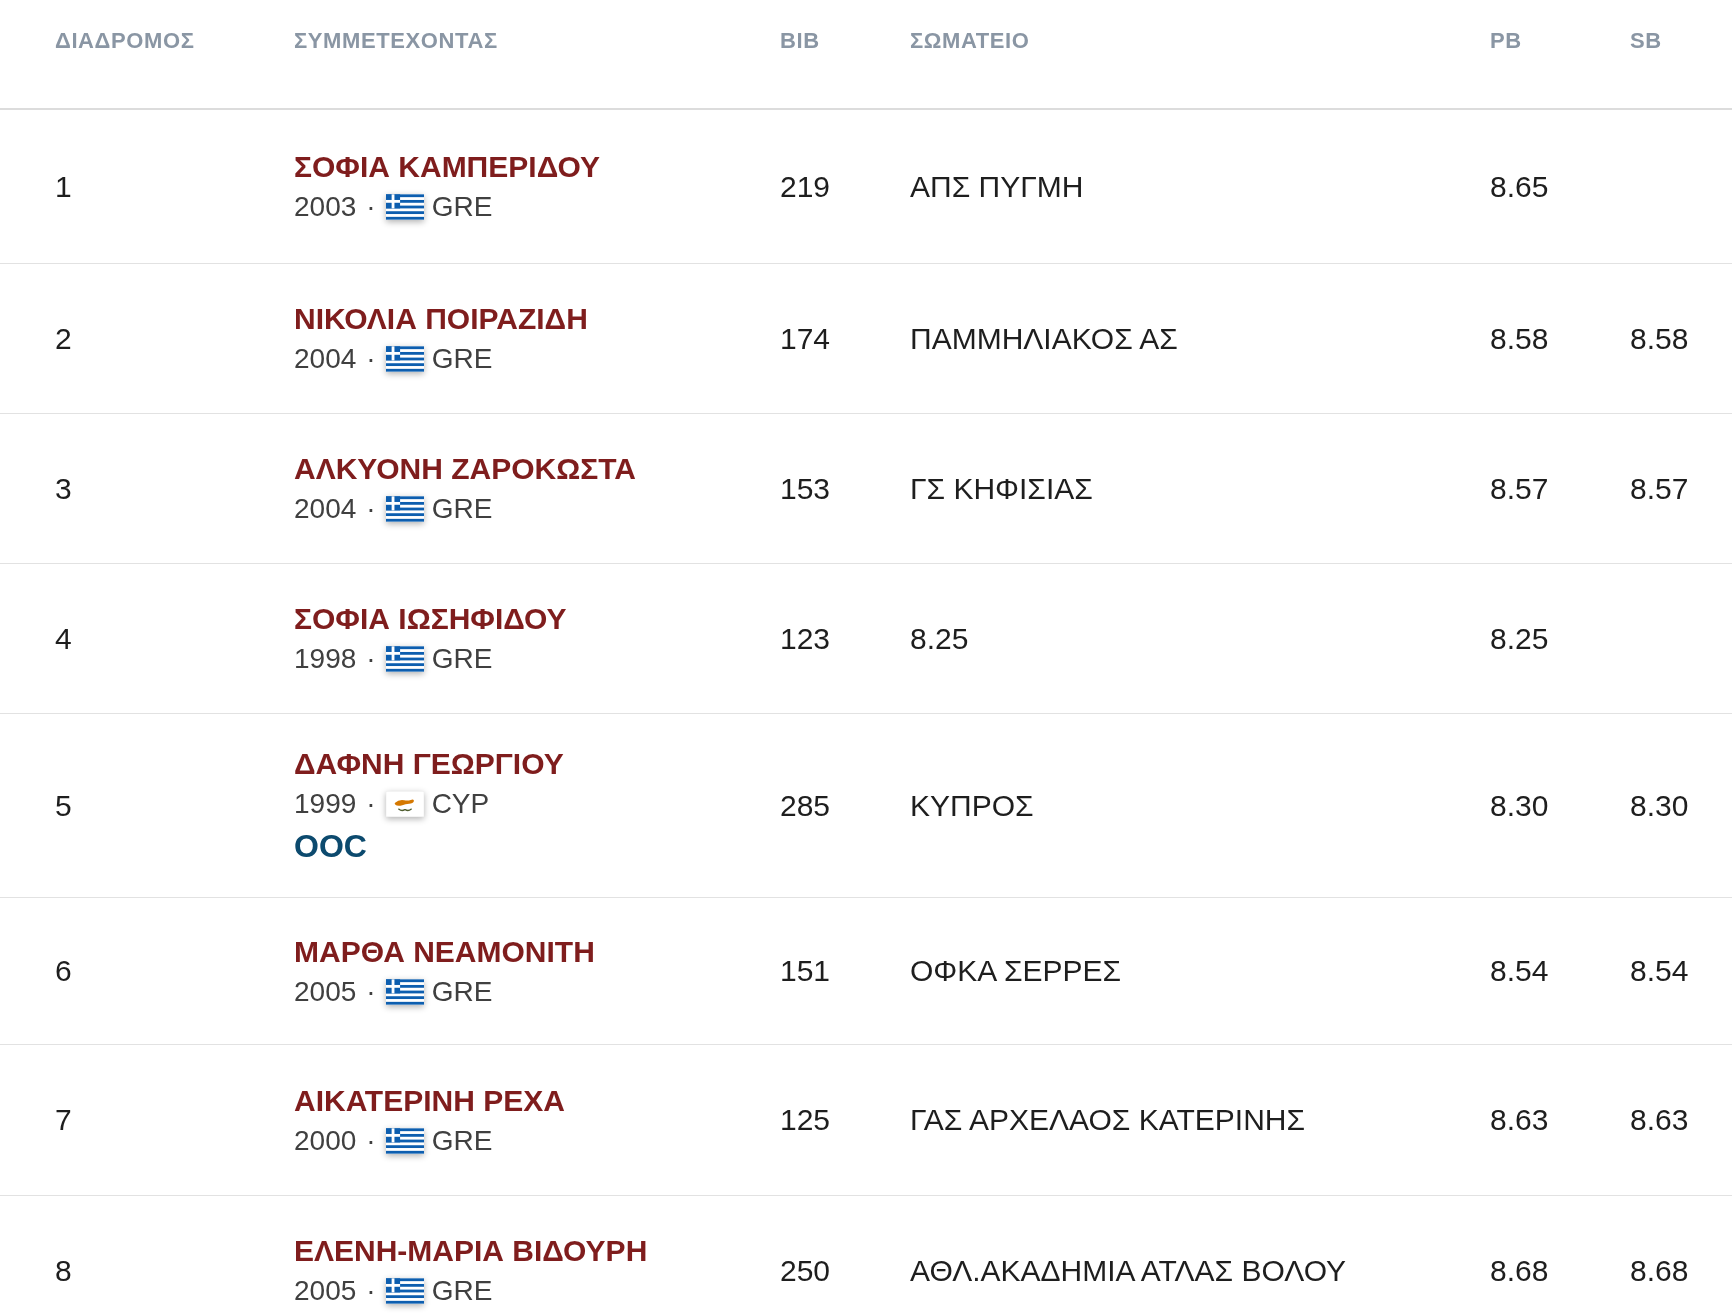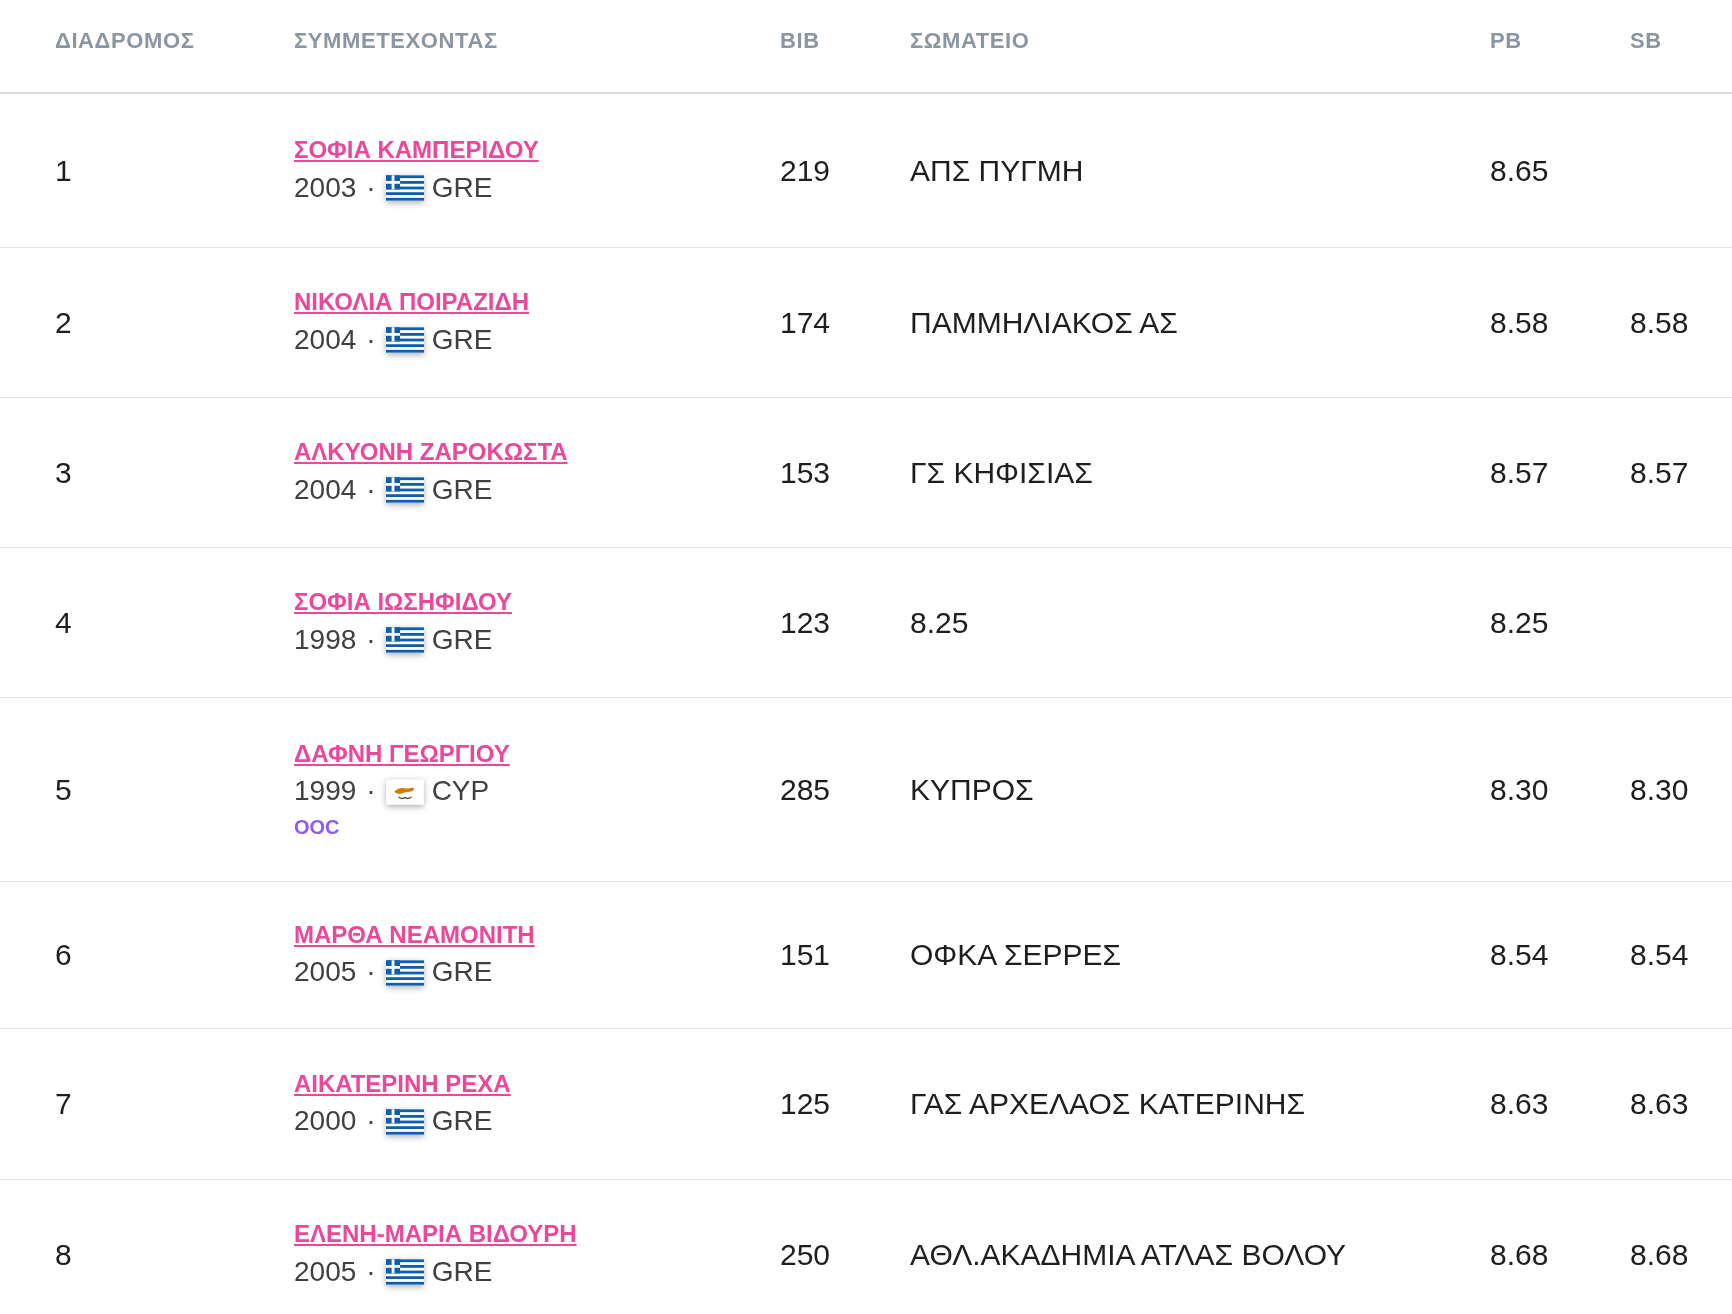--- a/index.html
+++ b/index.html
@@ -10,47 +10,47 @@
   }
   .table{width:1732px;}
   .grid{
     display:grid;
     grid-template-columns:239px 486px 130px 580px 140px auto;
     padding-left:55px;
     box-sizing:border-box;
   }
   
   .thead{
-    height:94px;
+    height:110px;
     border-bottom:2px solid #DCDCDC;
     align-items:start;
     padding-top:28px;
   }
   .th{
     font-size:22px;font-weight:700;letter-spacing:.6px;
     color:#8A96A4;
   }
   
   .row{
     height:150px;
     border-bottom:1px solid #E2E2E2;
     align-items:center;
   }
   .row.r1{height:154px;}
   .row.r5{height:184px;}
   .row.r6{height:147px;}
   .row.r7{height:151px;}
   .cell{font-size:30px;color:#1E1E1E;}
   .participant{display:flex;flex-direction:column;justify-content:center;gap:9px;}
-  .name{font-size:24px;font-weight:700;color:#ec4899;line-height:1.1;text-decoration:underline;}
+  .name{font-size:30px;font-weight:700;color:#7f1d1d;line-height:1.1;}
   .meta{display:flex;align-items:center;font-size:28px;color:#404040;line-height:1.1;}
   .meta .year{margin-right:10px;}
   .meta .sep{margin-right:10px;}
   .meta .country{margin-left:8px;}
-  .note{font-size:20px;font-weight:700;color:#8b5cf6;line-height:1.1;}
+  .note{font-size:32px;font-weight:700;color:#0c4a6e;line-height:1.1;}
   .flagbox{
     display:inline-flex;width:38px;height:26px;flex:0 0 auto;
     box-shadow:0 2px 6px rgba(0,0,0,.30);
     border-radius:1px;background:#fff;
   }
   .flagbox svg{display:block;width:38px;height:26px;}
   .pb,.sb{font-size:30px;}
 </style>
 </head>
 <body>

